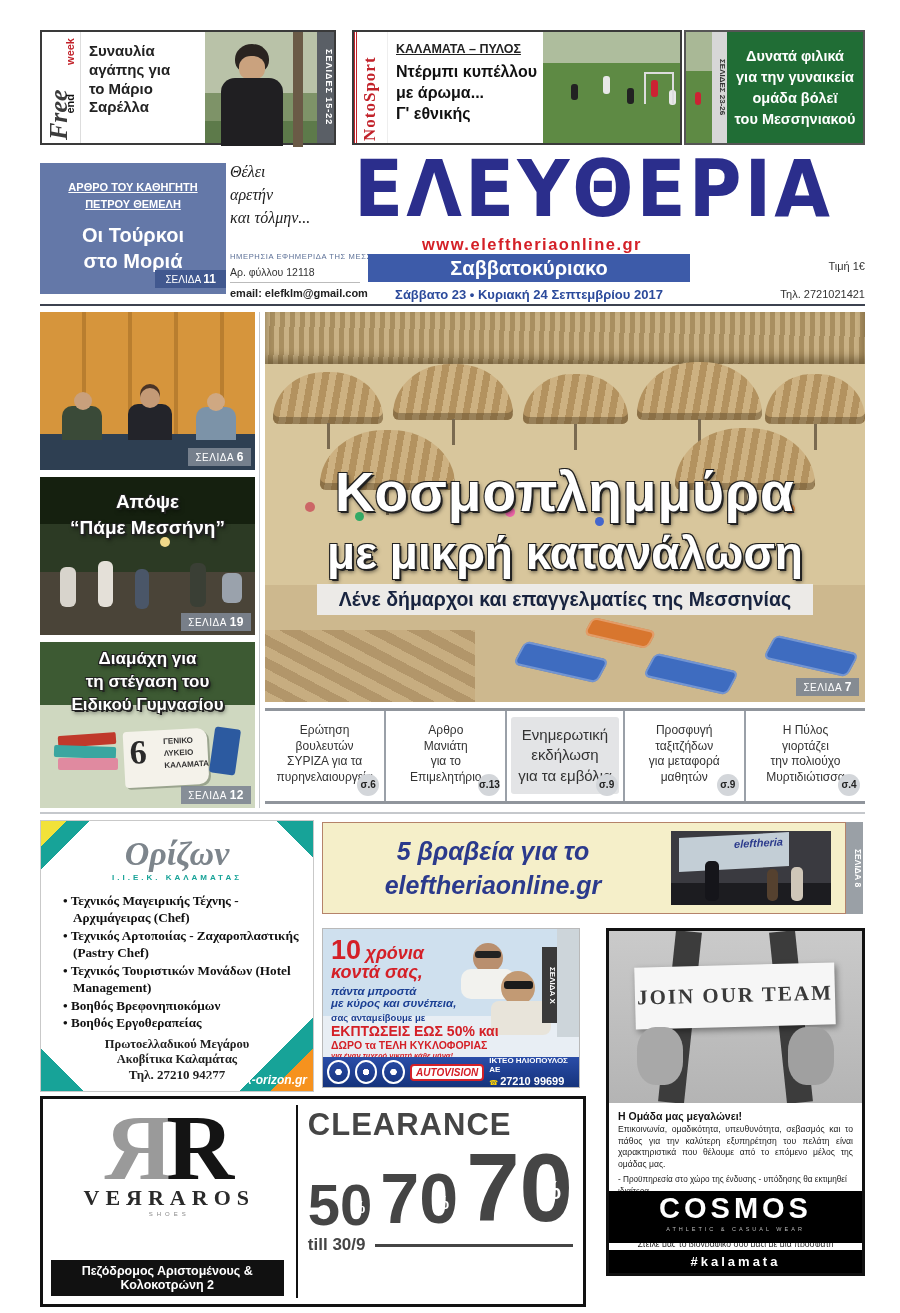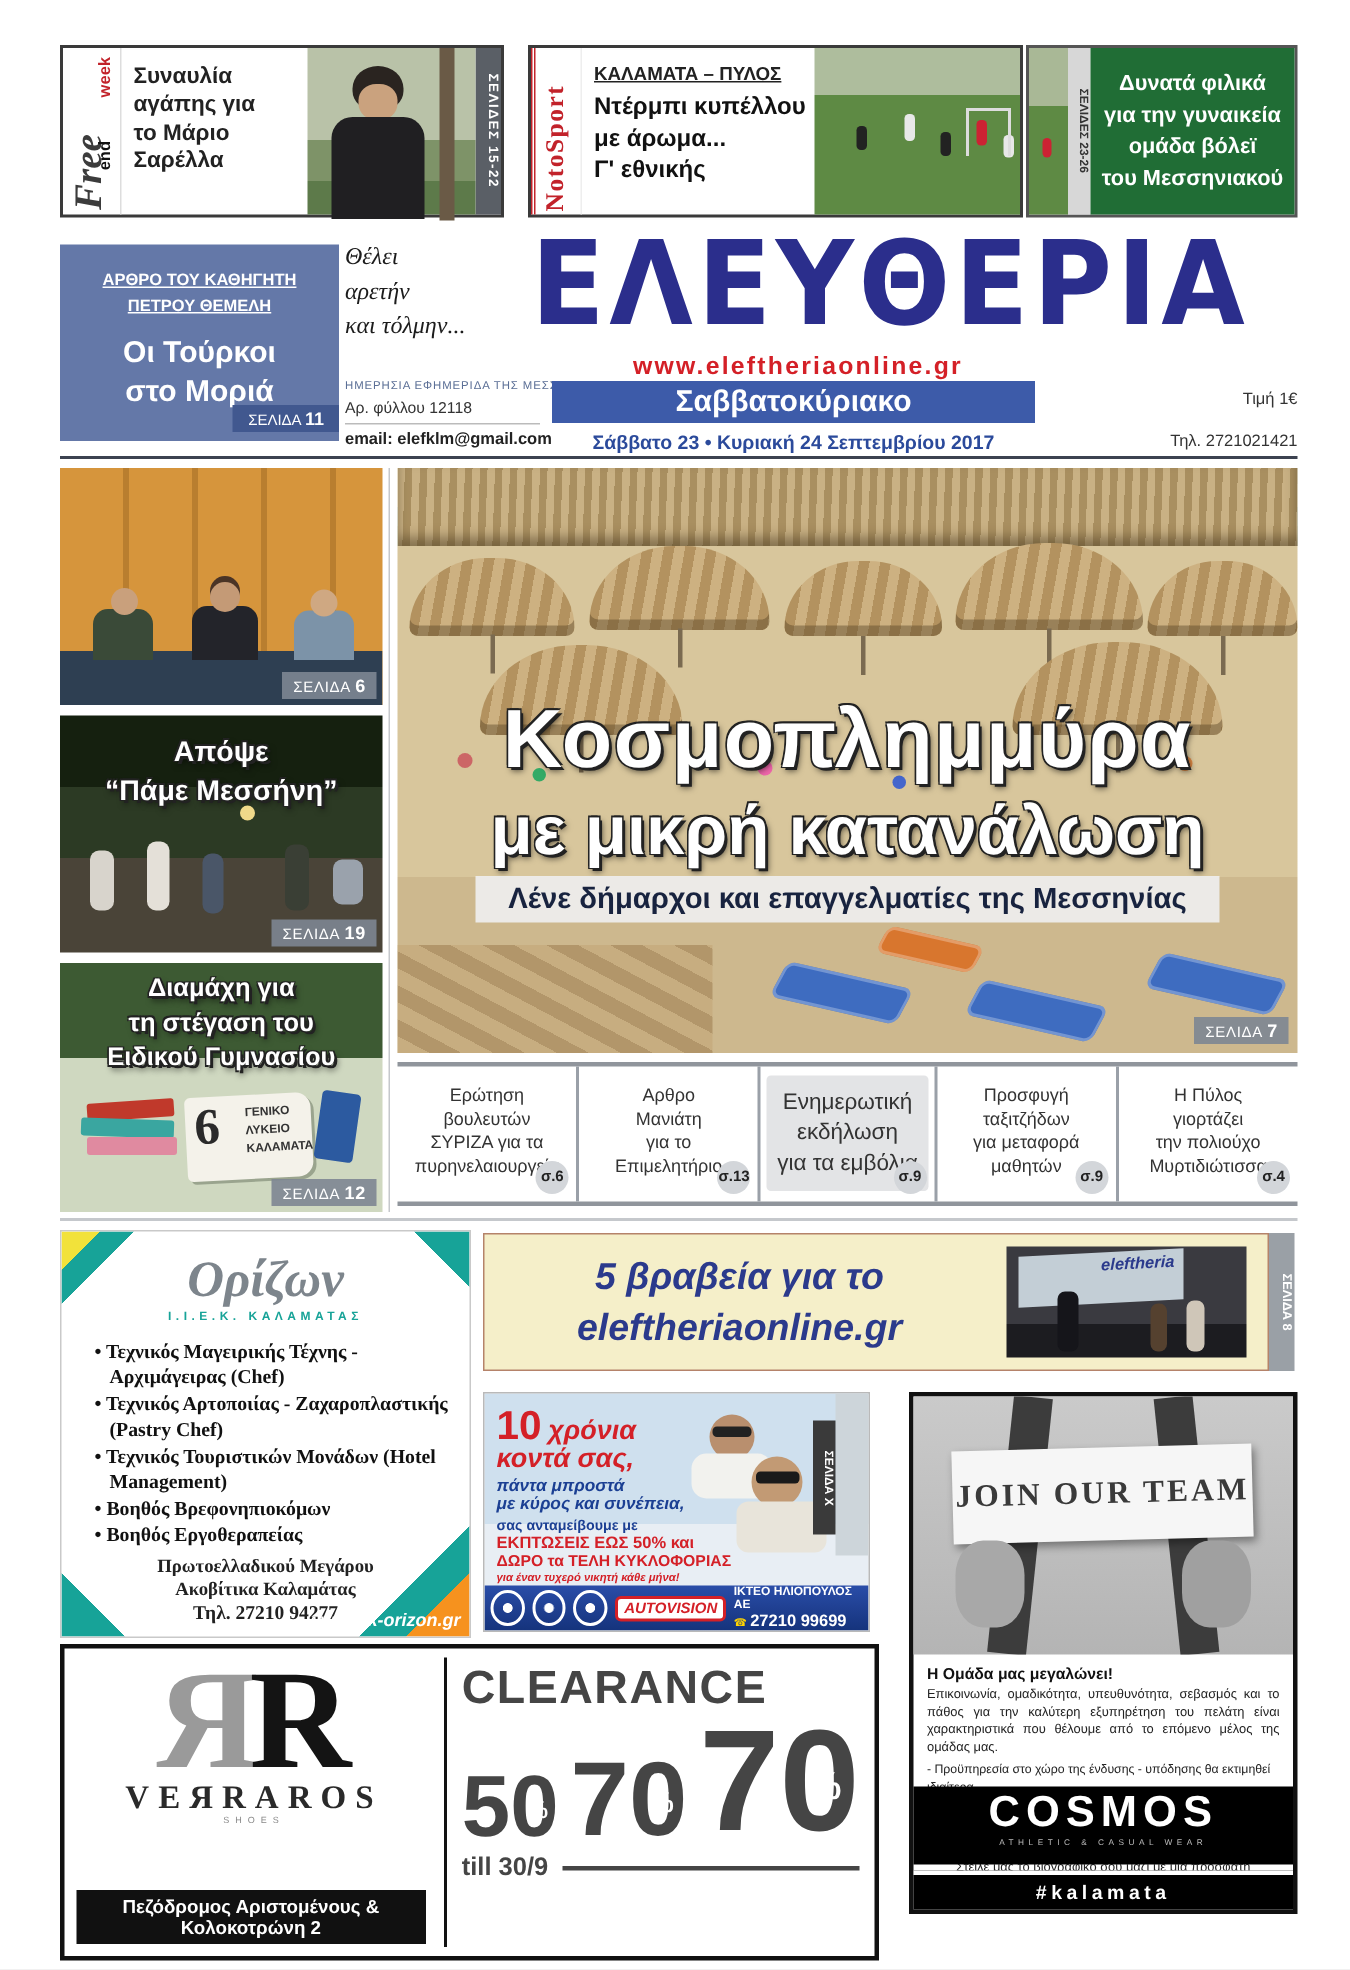--- a/index.html
+++ b/index.html
@@ -266,21 +266,21 @@
     <span class="dot" style="left:168px;top:72px;width:60px;height:34px;background:#e8e4da;border-radius:8px;"></span>
     <div class="abs" style="right:0;top:0;width:22px;height:108px;background:#cdd5da;"></div>
     <div class="abs vtext" style="right:22px;top:18px;width:15px;height:76px;background:#3a3a3a;color:#fff;font-size:8px;font-weight:bold;text-align:center;">ΣΕΛΙΔΑ X</div>
     <div class="abs" style="left:8px;top:6px;">
       <span style="font-size:27px;font-weight:900;color:#d42027;">10</span>
       <span style="font-size:18px;font-weight:900;font-style:italic;color:#d42027;">χρόνια</span>
       <div style="font-size:18px;font-weight:900;font-style:italic;color:#d42027;margin-top:-4px;">κοντά σας,</div>
       <div style="font-size:11.5px;font-weight:bold;font-style:italic;color:#1b3f93;margin-top:2px;">πάντα μπροστά</div>
       <div style="font-size:11.5px;font-weight:bold;font-style:italic;color:#1b3f93;">με κύρος και συνέπεια,</div>
       <div style="font-size:9.5px;font-weight:bold;color:#1b3f93;margin-top:3px;">σας ανταμείβουμε με</div>
-      <div style="font-size:11px;font-weight:900;color:#d42027;">ΕΚΠΤΩΣΕΙΣ ΕΩΣ 50% και</div>
+      <div style="font-size:14px;font-weight:900;color:#d42027;">ΕΚΠΤΩΣΕΙΣ ΕΩΣ 50% και</div>
       <div style="font-size:10.5px;font-weight:900;color:#d42027;">ΔΩΡΟ τα ΤΕΛΗ ΚΥΚΛΟΦΟΡΙΑΣ</div>
       <div style="font-size:7.5px;font-weight:bold;font-style:italic;color:#d42027;">για έναν τυχερό νικητή κάθε μήνα!</div>
     </div>
     <div class="abs" style="left:0;bottom:0;width:100%;height:30px;background:linear-gradient(180deg,#2a4da8,#15337c);display:flex;align-items:center;gap:5px;padding:0 4px;box-sizing:border-box;">
       <span class="icircle"></span>
       <span class="icircle"></span>
       <span class="icircle"></span>
       <span style="background:#fff;border:2px solid #d42027;border-radius:4px;color:#d42027;font-weight:900;font-style:italic;font-size:10px;padding:1px 4px;">AUTOVISION</span>
       <span style="color:#fff;font-size:8px;font-weight:bold;line-height:1.2;">
         <span style="display:block;">ΙΚΤΕΟ ΗΛΙΟΠΟΥΛΟΣ ΑΕ</span>

